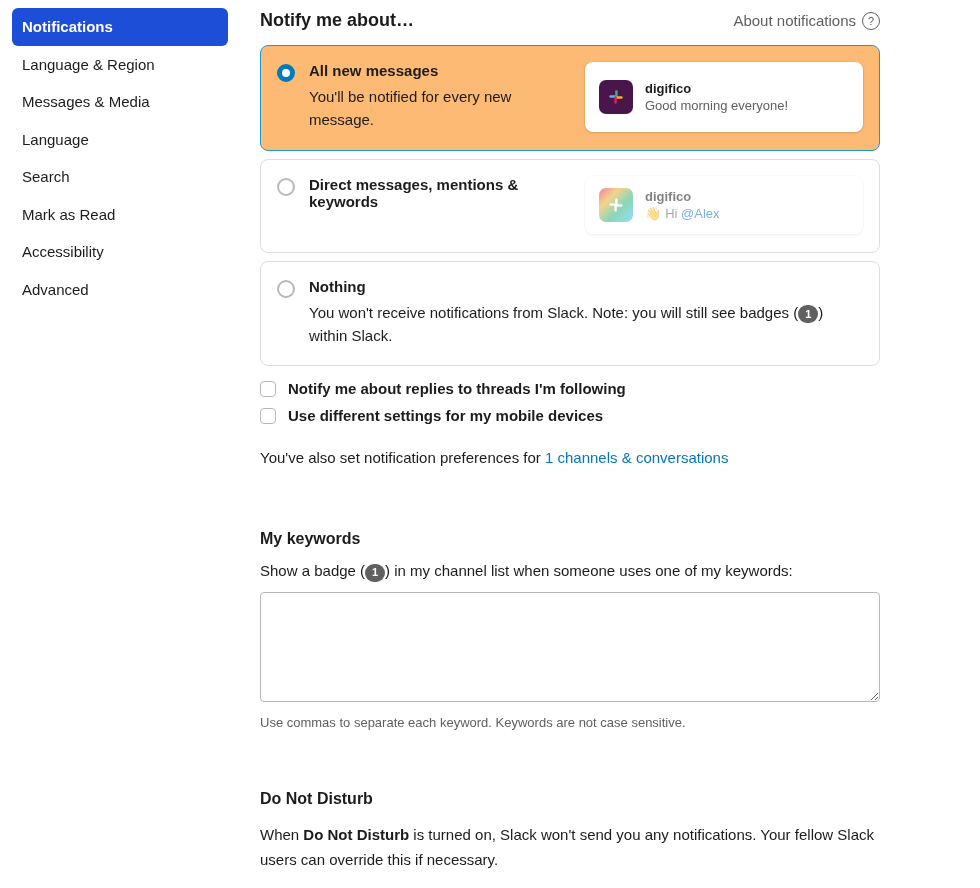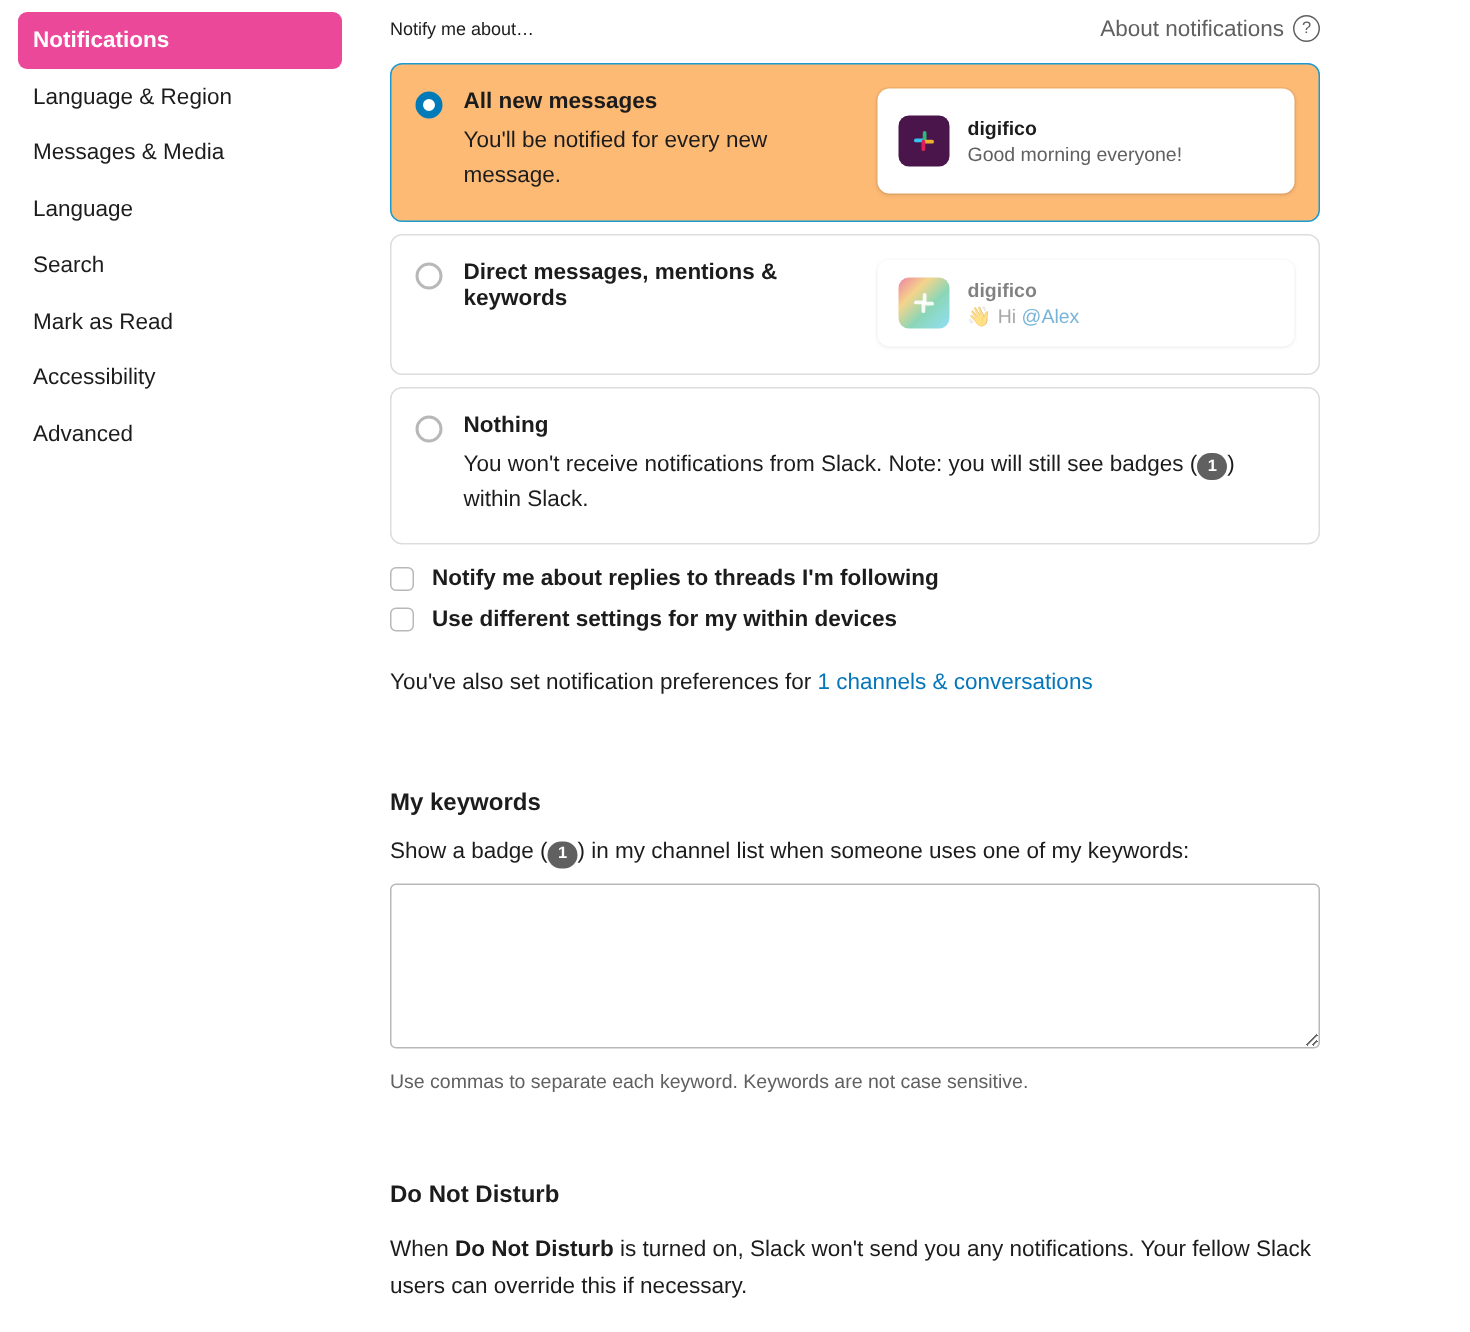--- a/index.html
+++ b/index.html
@@ -21,38 +21,38 @@
     .sidebar-item {
       padding: 6px 10px;
       border-radius: 6px;
       cursor: pointer;
       font-size: 15px;
       color: #1d1c1d;
       margin-bottom: 0;
       line-height: 1.7;
     }
     .sidebar-item.selected {
-      background: #ec4899;
+      background: #1d4ed8;
       color: #fff;
       font-weight: 700;
     }
     .main {
       flex: 1;
       padding: 10px 60px 20px 20px;
       max-width: 700px;
     }
     .section-header {
       display: flex;
       justify-content: space-between;
       align-items: center;
       margin-bottom: 14px;
     }
     .section-title {
-      font-weight: 400;
-      font-size: 12px;
+      font-weight: 700;
+      font-size: 18px;
       color: #1d1c1d;
     }
     .about-link {
       display: inline-flex;
       align-items: center;
       gap: 6px;
       color: #616061;
       font-size: 15px;
       cursor: pointer;
       margin-left: 29px;
@@ -285,21 +285,21 @@
         </div>
       </div>
     </div>
 
     <div class="check-row">
       <div class="cbox"></div>
       <div class="check-label">Notify me about replies to threads I'm following</div>
     </div>
     <div class="check-row">
       <div class="cbox"></div>
-      <div class="check-label">Use different settings for my within devices</div>
+      <div class="check-label">Use different settings for my mobile devices</div>
     </div>
 
     <div class="also-set">
       <span>You've also set notification preferences for </span><span class="keywords-link">1 channels &amp; conversations</span>
     </div>
 
     <div class="sub-section-title">My keywords</div>
     <div class="keywords-desc">
       <span>Show a badge (</span><span class="badge-pill">1</span><span>) in my channel list when someone uses one of my keywords:</span>
     </div>

